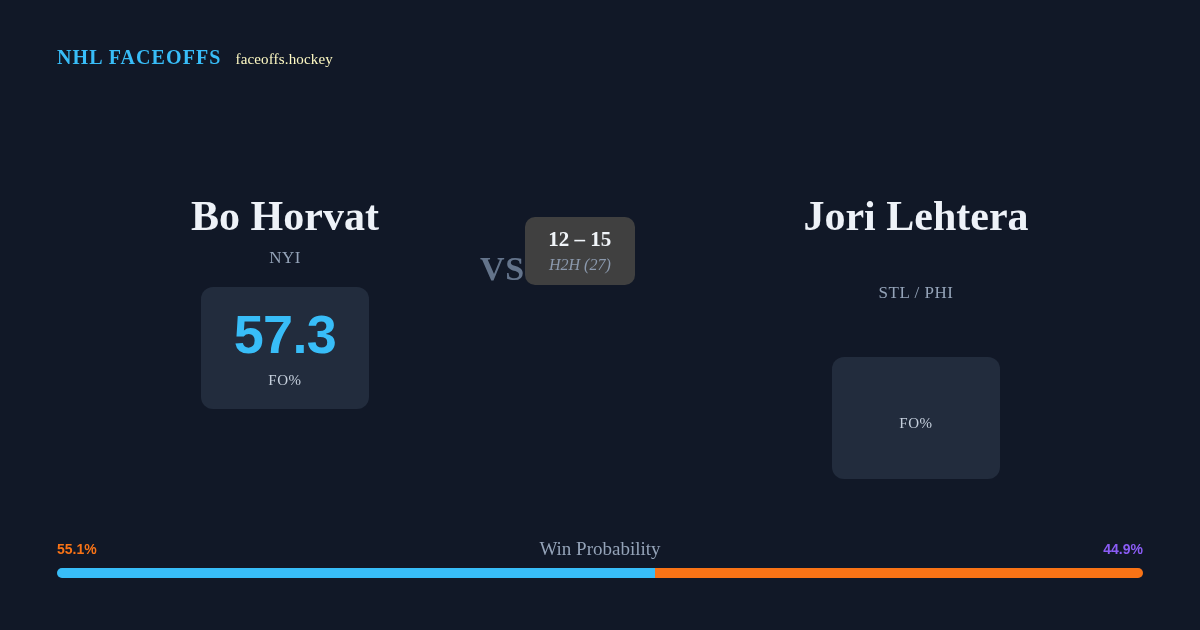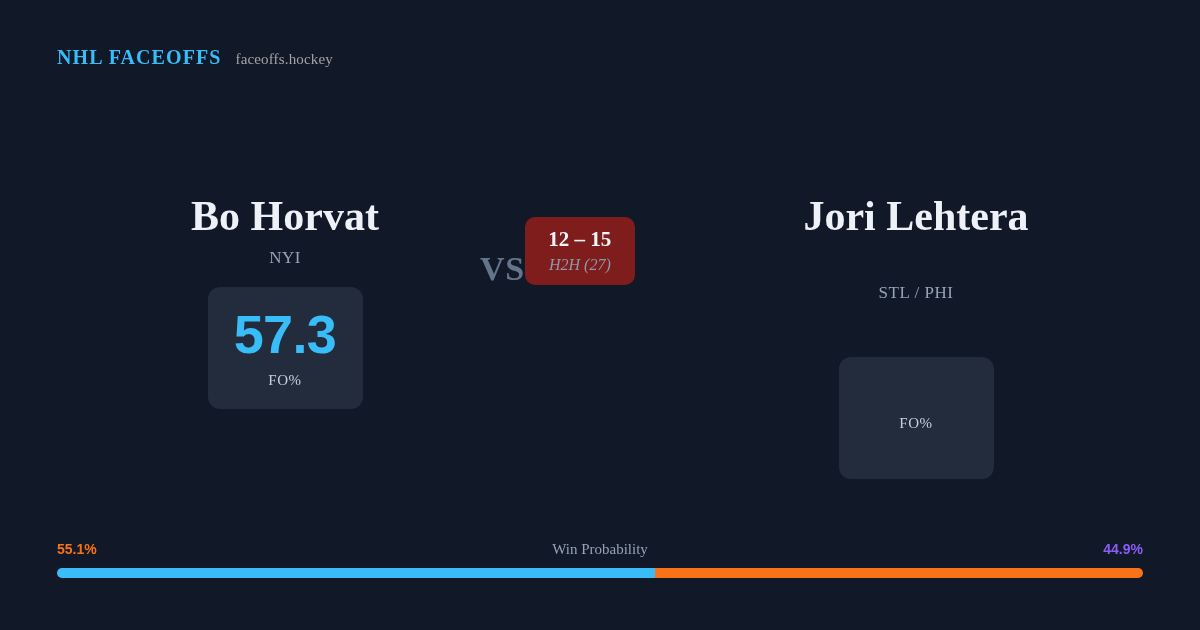--- a/index.html
+++ b/index.html
@@ -38,21 +38,21 @@
     font-weight: 700;
     font-size: 20px;
     letter-spacing: 0.055em;
     color: #38bdf8;
     line-height: 1;
   }
   .brand-domain {
     font-family: "Liberation Serif", "DejaVu Serif", serif;
     font-weight: 400;
     font-size: 15px;
-    color: #a3a3a3;
+    color: #fef9c3;
     line-height: 1;
     letter-spacing: 0.01em;
   }
 
   
   .matchup {
     position: absolute;
     left: 0;
     top: 190px;
     width: 1200px;
@@ -83,21 +83,21 @@
     font-family: "Liberation Serif", "DejaVu Serif", serif;
     font-weight: 400;
     font-size: 17px;
     color: #94a3b8;
     letter-spacing: 0.03em;
     white-space: nowrap;
   }
 
   .stat-card {
     margin-top: 19px;
-    width: 155px;
+    width: 168px;
     height: 122px;
     border-radius: 12px;
     background: #222c3d;
     display: flex;
     flex-direction: column;
     align-items: center;
     justify-content: center;
   }
   .stat-value {
     font-family: "Liberation Sans", "DejaVu Sans", sans-serif;
@@ -133,21 +133,21 @@
     color: #64748b;
     line-height: 1;
     letter-spacing: 0.02em;
     margin-top: 62px;
   }
   .h2h-card {
     margin-top: 26px;
     width: 110px;
     height: 68px;
     border-radius: 10px;
-    background: #7f1d1d;
+    background: #404040;
     display: flex;
     flex-direction: column;
     align-items: center;
     justify-content: center;
   }
   .h2h-record {
     font-family: "Liberation Serif", "DejaVu Serif", serif;
     font-weight: 700;
     font-size: 21px;
     color: #f1f5f9;
@@ -185,21 +185,21 @@
     font-weight: 700;
   }
   .wp-left  { left: 0;  color: #38bdf8; }
   .wp-right { right: 0; color: #f97316; }
   .wp-mid {
     left: 0;
     width: 1086px;
     text-align: center;
     font-family: "Liberation Serif", "DejaVu Serif", serif;
     font-weight: 400;
-    font-size: 15px;
+    font-size: 19px;
     color: #94a3b8;
   }
   .winprob-bar {
     margin-top: 10px;
     width: 1086px;
     height: 10px;
     border-radius: 5px;
     overflow: hidden;
     display: flex;
     background: #1c2536;

